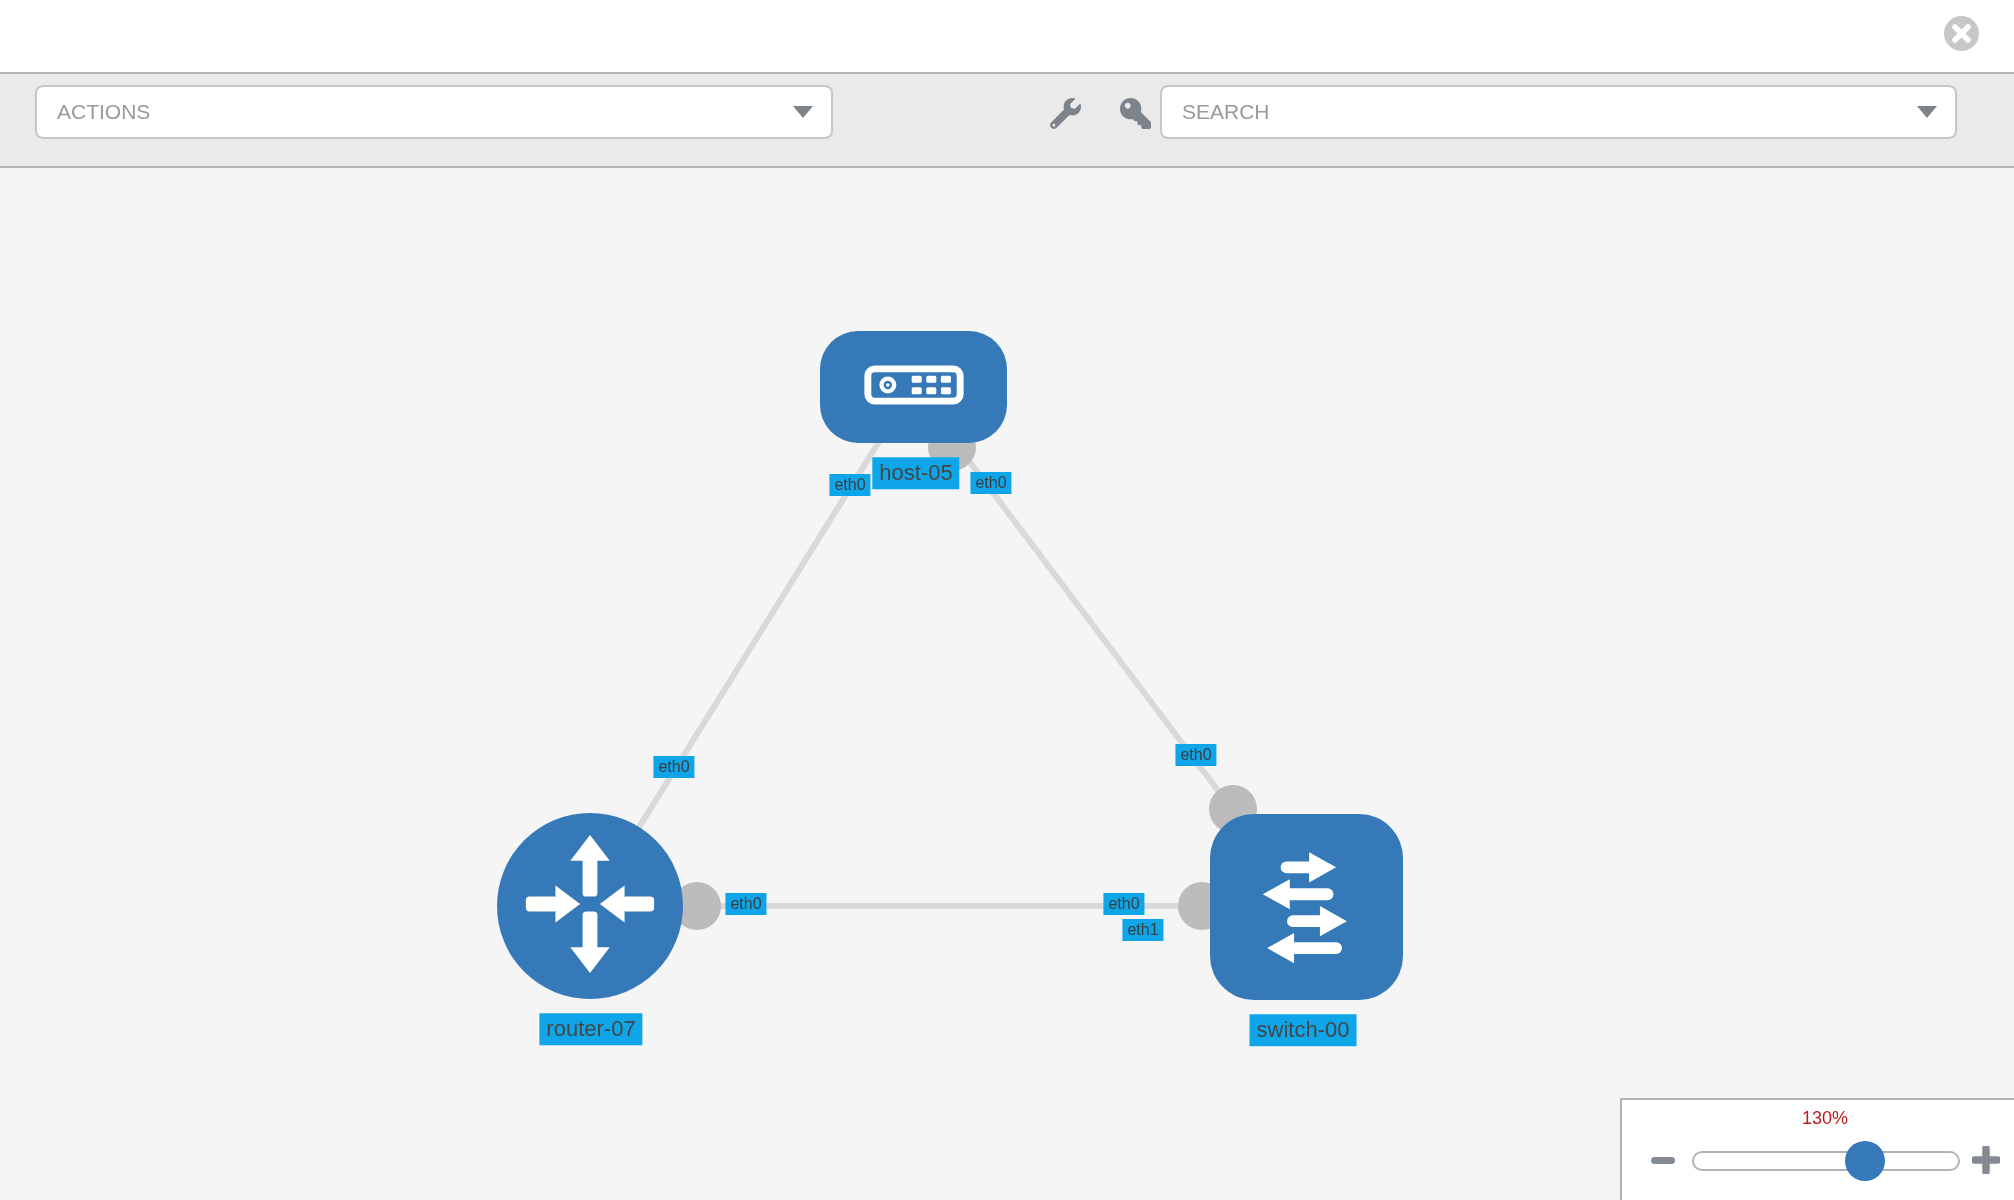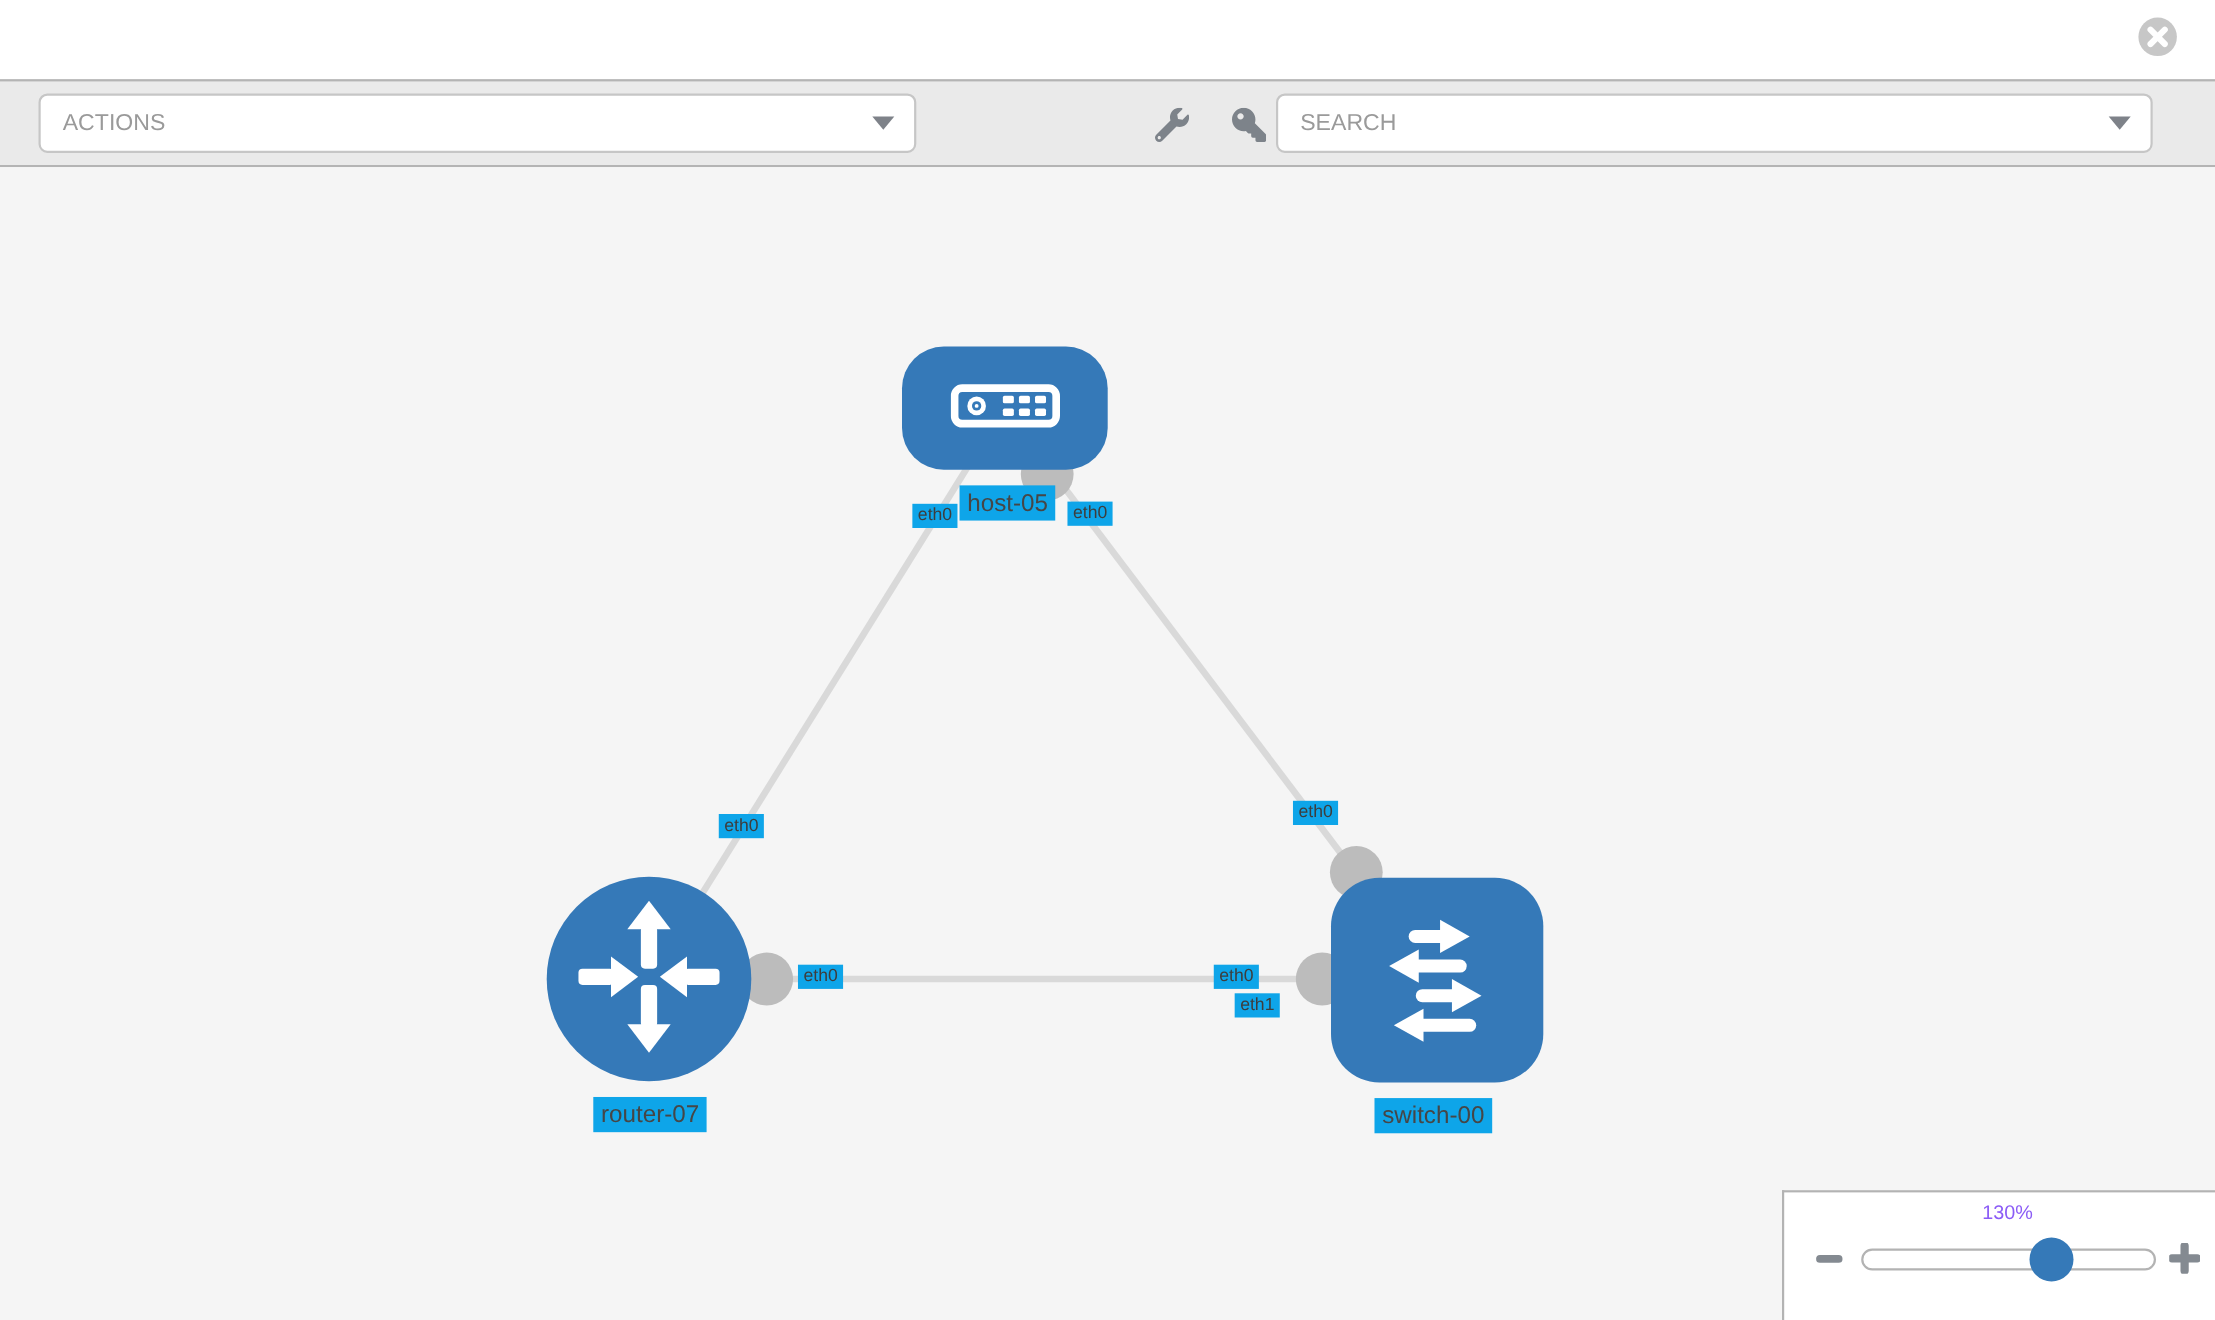--- a/index.html
+++ b/index.html
@@ -7,21 +7,21 @@
               font-family:"Liberation Sans", sans-serif; }
 
   
   .titlebar { position:relative; height:72px; background:#fff; }
   .page-title { position:absolute; left:40px; top:50%; transform:translateY(-50%);
                 font-size:26px; font-weight:bold; color:#4a4a4a; letter-spacing:.2px; }
   .close-btn { position:absolute; right:34px; top:15px; width:37px; height:37px;
                border:none; background:transparent; cursor:pointer; }
 
   
-  .toolbar { position:relative; height:80px; background:#eaeaea;
+  .toolbar { position:relative; height:96px; background:#eaeaea;
              border-top:2px solid #b4b4b4; border-bottom:2px solid #b4b4b4; }
   .select-box { position:absolute; top:11px; height:54px; background:#fff;
                 border:2px solid #c6c6c6; border-radius:8px;
                 display:flex; align-items:center; justify-content:space-between;
                 padding:0 18px 0 20px; color:#9a9a9a; font-size:21px; cursor:pointer; }
   .actions-box { left:35px; width:798px; }
   .search-box  { left:1160px; width:797px;text-align:right; }
   .caret { width:0; height:0; border-left:10px solid transparent;
            border-right:10px solid transparent; border-top:12px solid #7e8289; }
   .tool-icon-btn { position:absolute; top:24px; width:34px; height:34px;
@@ -43,21 +43,21 @@
           color:#3d3d3d; white-space:nowrap; padding:1px 5px; line-height:1.25; }
   .node-label { font-size:22px; color:#464646; padding:2px 7px; z-index:6; }
   .iface-label { font-size:16px; z-index:5; }
   .iface-under { z-index:4; }
   .iface-over  { z-index:5;margin-top:26px; }
 
   
   .zoom-panel { position:absolute; left:1620px; top:930px; width:394px; height:118px;
                 background:#fff; border-left:2px solid #b3b3b3; border-top:2px solid #b3b3b3; }
   .zoom-value { position:absolute; left:203px; top:8px; transform:translateX(-50%);
-                font-size:18px; color:#8b5cf6; }
+                font-size:18px; color:#b91c1c; }
   .zoom-minus { position:absolute; left:28px; top:47px; width:26px; height:26px;
                 border:none; background:transparent; cursor:pointer; }
   .zoom-plus  { position:absolute; left:350px; top:46px; width:28px; height:28px;
                 border:none; background:transparent; cursor:pointer; }
   .zoom-track { position:absolute; left:70px; top:51px; width:268px; height:20px;
                 background:#fff; border:2px solid #b3b3b3; border-radius:11px; cursor:pointer; }
   .zoom-thumb { position:absolute; left:223px; top:41px; width:40px; height:40px;
                 border-radius:50%; background:#3579b8; cursor:grab; z-index:2; }
 </style>
 </head>

